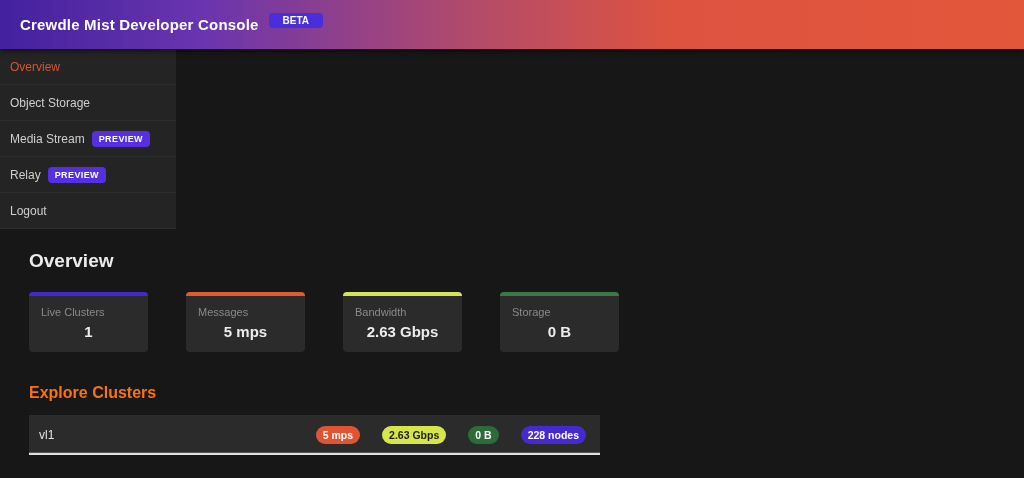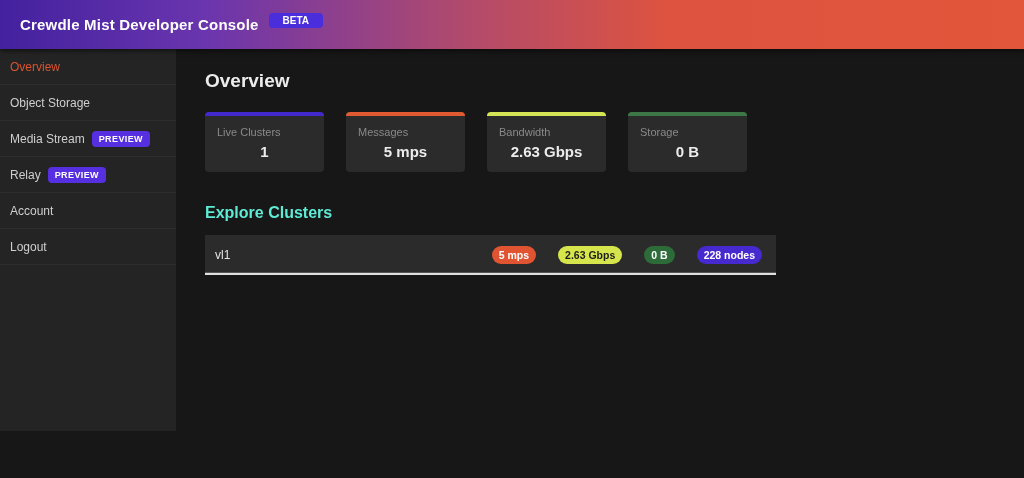--- a/index.html
+++ b/index.html
@@ -20,47 +20,47 @@
   }
   .app-title { color:#ffffff; font-weight:bold; font-size:15px; letter-spacing:0.2px; }
   .beta-badge {
     background:#4a2ddb; color:#ffffff;
     font-size:10px; font-weight:bold;
     padding:2px 14px; border-radius:4px;
     margin-left:10px; position:relative; top:-4px;
     display:inline-block;
   }
   
-  .layout { display:flex; height:382px; }
+  .layout { display:flex; height:382px;flex-direction:column; }
   .sidebar { width:176px; background:#242424; flex-shrink:0; }
   .nav-item {
     height:35px; display:flex; align-items:center;
     padding:0 10px; font-size:12px; color:#cfcfcf;
     border-bottom:1px solid rgba(255,255,255,0.045);
     cursor:pointer; white-space:nowrap;
   }
   .nav-item.active { color:#d9532f; }
   .nav-badge {
     background:#5630e0; color:#ffffff;
     font-size:9px; font-weight:bold; letter-spacing:0.4px;
     padding:3px 7px; border-radius:4px; margin-left:7px;
   }
   .main { flex:1; padding:10px 0 0 29px; }
   .page-title { font-size:19px; font-weight:bold; color:#ececec; margin:11px 0 0 0; }
   
-  .stats-row { display:flex; gap:22px; margin-top:20px; }
+  .stats-row { display:flex; gap:38px; margin-top:20px; }
   .stat-card {
     width:119px; height:60px; background:#2b2b2b;
     border-radius:4px; overflow:hidden; box-sizing:border-box;
   }
   .stat-accent { height:4px; background:#555; }
   .stat-label { font-size:11px; color:#8a8a8a; margin:10px 0 0 12px; }
   .stat-value { font-size:15px; font-weight:bold; color:#ececec; text-align:center; margin-top:5px; }
   
-  .clusters-title { font-size:16px; font-weight:bold; color:#5eead4; margin:32px 0 0 0; }
+  .clusters-title { font-size:16px; font-weight:bold; color:#f97316; margin:32px 0 0 0; }
   .cluster-row {
     width:571px; height:40px; background:#2b2b2b;
     margin-top:13px; display:flex; align-items:center;
     padding:0 14px 0 10px; box-sizing:border-box;
     position:relative; cursor:pointer;justify-content:center;
   }
   .cluster-name { font-size:12px; color:#e3e3e3; }
   .cluster-badges { margin-left:auto; display:flex; gap:22px; align-items:center; }
   .badge {
     font-size:10.5px; font-weight:bold;
@@ -88,23 +88,20 @@
     <div class="nav-item">
       <span>Object Storage</span>
     </div>
     <div class="nav-item">
       <span>Media Stream</span>
       <span class="nav-badge">PREVIEW</span>
     </div>
     <div class="nav-item">
       <span>Relay</span>
       <span class="nav-badge">PREVIEW</span>
-    </div>
-    <div class="nav-item">
-      <span>Account</span>
     </div>
     <div class="nav-item">
       <span>Logout</span>
     </div>
   </div>
 
   <div class="main">
     <h1 class="page-title">Overview</h1>
 
     <div class="stats-row">

